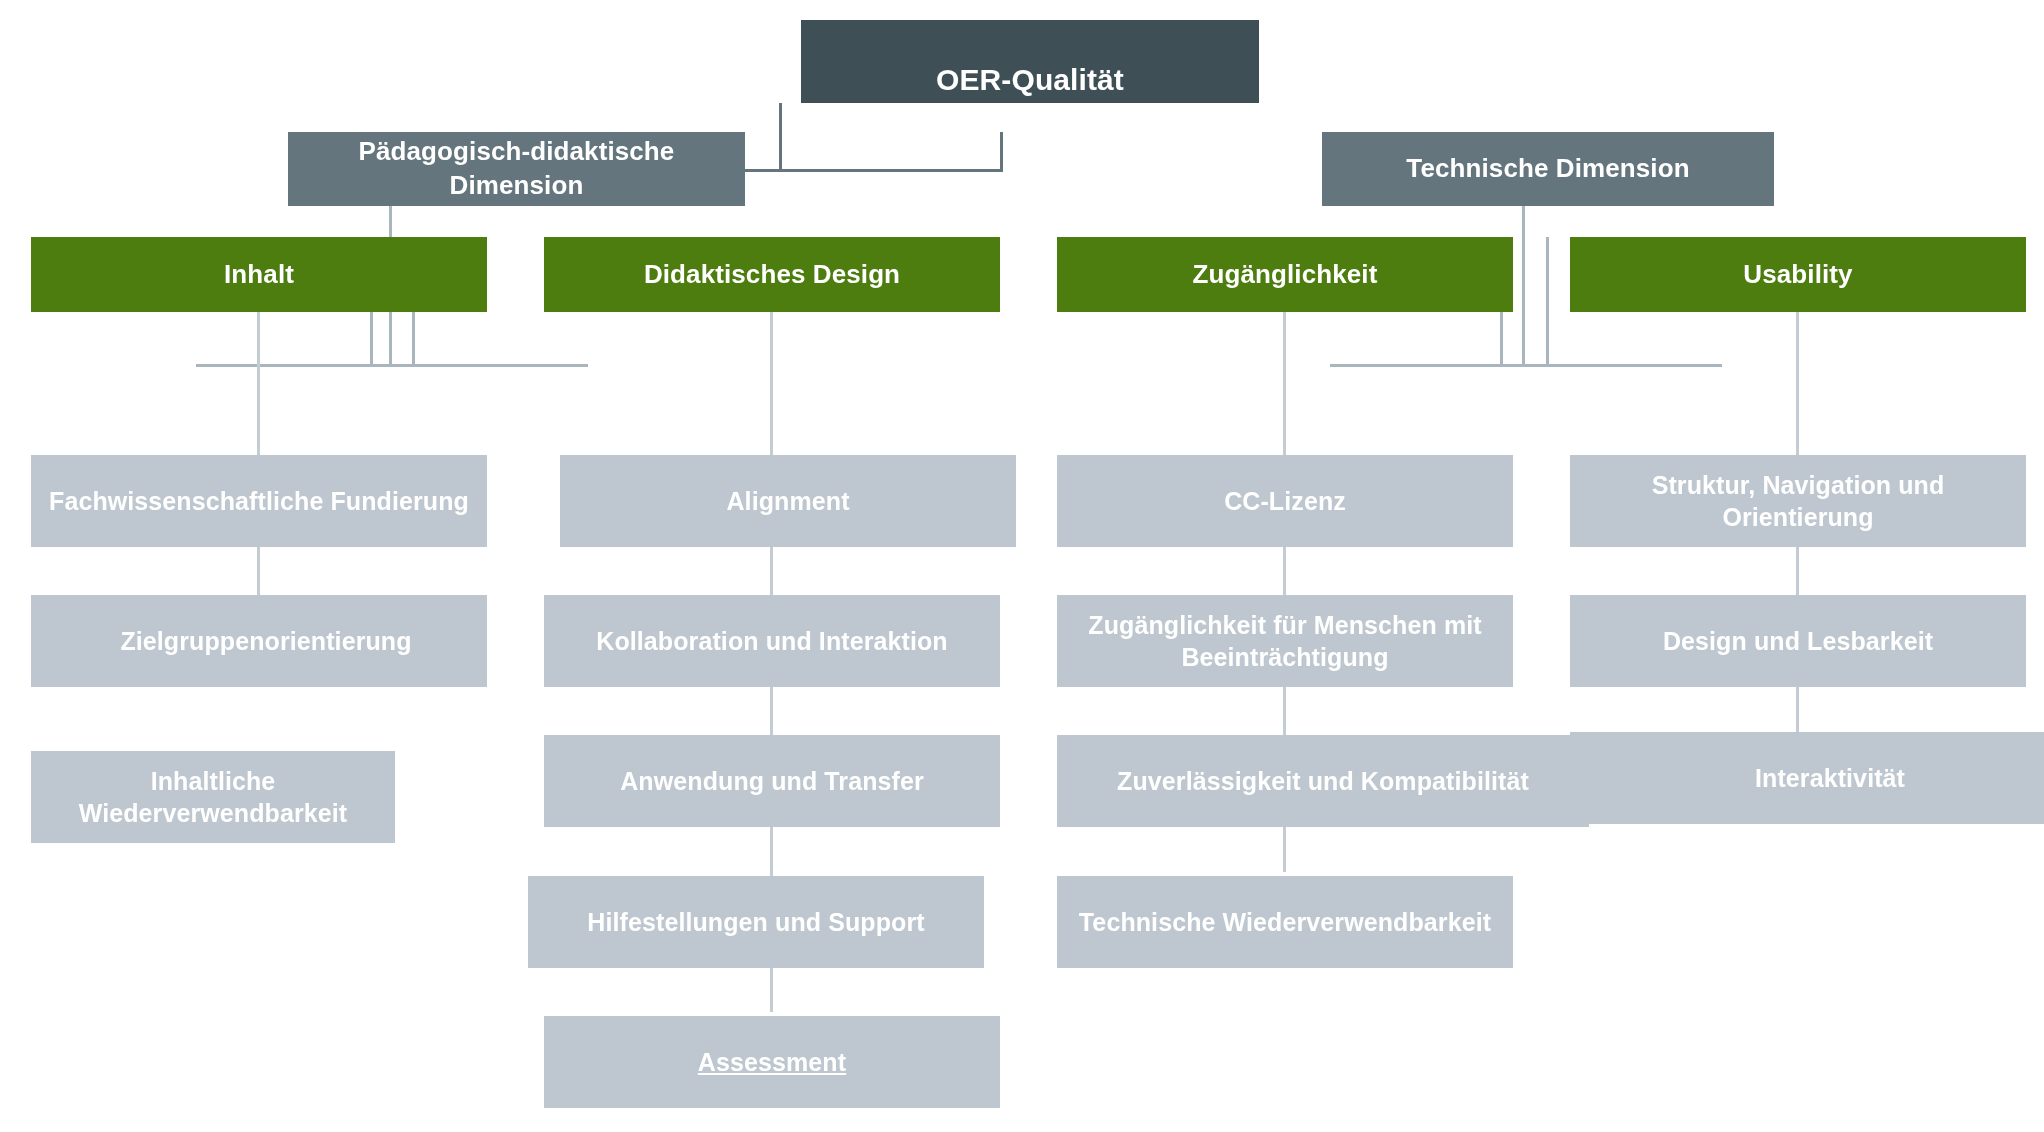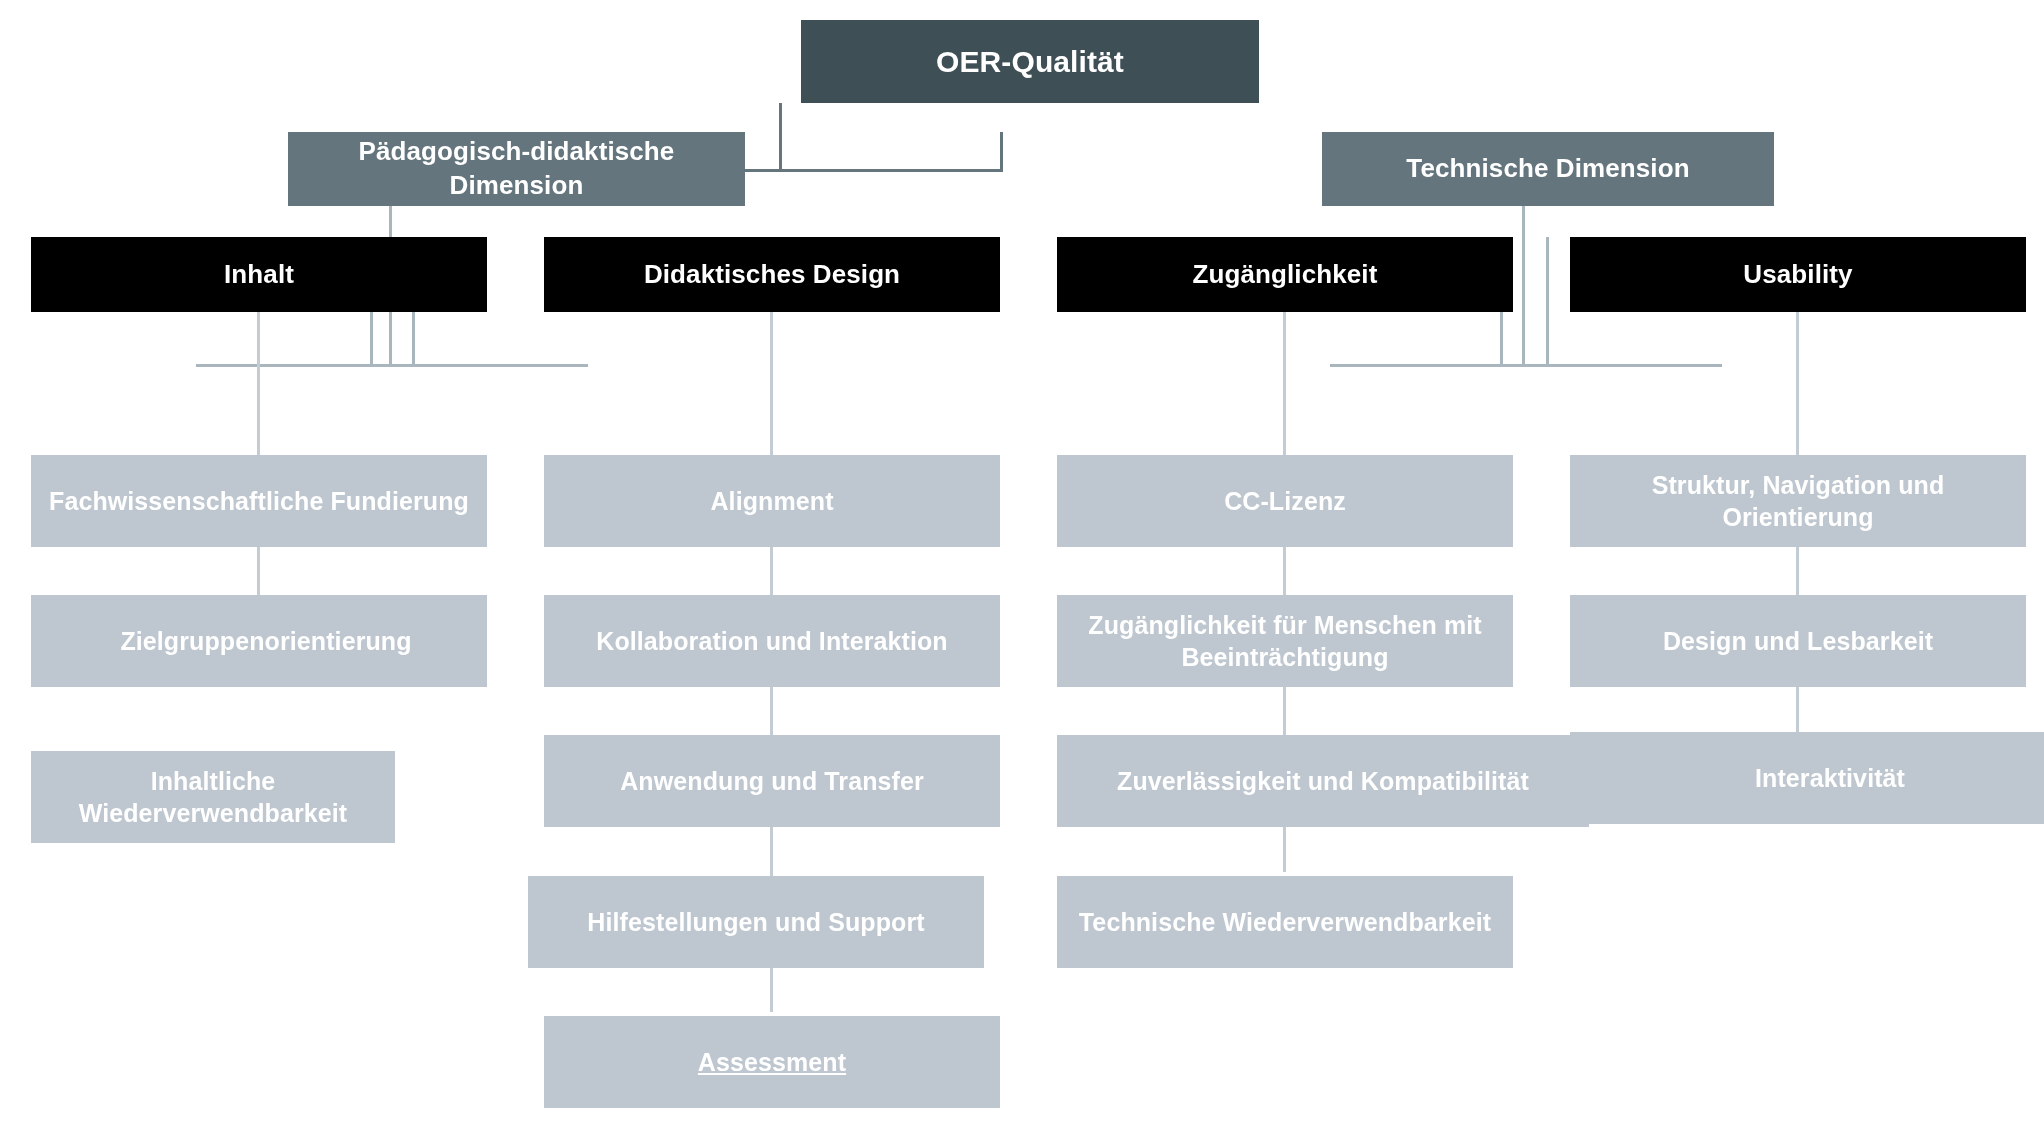--- a/index.html
+++ b/index.html
@@ -28,21 +28,21 @@
     color: #ffffff;
     font-weight: bold;
     line-height: 1.30;
     padding: 4px 10px;
     letter-spacing: 0.1px;
     z-index: 3;
   }
 
   .lvl1 { background: #3f4f56; font-size: 30px; }
   .lvl2 { background: #64757d; font-size: 26px; }
-  .lvl3 { background: #000000; font-size: 26px; }
+  .lvl3 { background: #4d7c0f; font-size: 26px; }
   .lvl4 { background: #bec7cf; font-size: 25px; }
 
   .conn {
     position: absolute;
     z-index: 1;
   }
   .conn-dark  { background: #64757d; }
   .conn-light { background: #c3ccd3; }
   .conn-mid   { background: #aab6bd; }
 </style>
@@ -70,21 +70,21 @@
   <div class="conn conn-mid" style="left:1546px; top:237px; width:3px; height:130px;"></div>
 
   <div class="conn conn-light" style="left:257px; top:312px; width:3px; height:330px;"></div>
 
   <div class="conn conn-light" style="left:770px; top:312px; width:3px; height:700px;"></div>
 
   <div class="conn conn-light" style="left:1283px; top:312px; width:3px; height:560px;"></div>
 
   <div class="conn conn-light" style="left:1796px; top:312px; width:3px; height:460px;"></div>
 
-  <div class="node lvl1" style="left:801px; top:20px; width:458px; height:83px;">
+  <div class="node lvl1" style="left:801px; top:20px; width:458px; height:83px;align-items:flex-end;">
     <span>OER-Qualität</span>
   </div>
 
   <div class="node lvl2" style="left:288px; top:132px; width:457px; height:74px;">
     <span>Pädagogisch-didaktische Dimension</span>
   </div>
   <div class="node lvl2" style="left:1322px; top:132px; width:452px; height:74px;">
     <span>Technische Dimension</span>
   </div>
 
@@ -104,21 +104,21 @@
   <div class="node lvl4" style="left:31px; top:455px; width:456px; height:92px;">
     <span>Fachwissenschaftliche Fundierung</span>
   </div>
   <div class="node lvl4" style="left:31px; top:595px; width:456px; height:92px;padding-left:24px;">
     <span>Zielgruppenorientierung</span>
   </div>
   <div class="node lvl4" style="left:31px; top:751px; width:364px; height:92px;">
     <span>Inhaltliche Wiederverwendbarkeit</span>
   </div>
 
-  <div class="node lvl4" style="left:544px; top:455px; width:456px; height:92px;">
+  <div class="node lvl4" style="left:560px; top:455px; width:456px; height:92px;">
     <span>Alignment</span>
   </div>
   <div class="node lvl4" style="left:544px; top:595px; width:456px; height:92px;">
     <span>Kollaboration und Interaktion</span>
   </div>
   <div class="node lvl4" style="left:544px; top:735px; width:456px; height:92px;">
     <span>Anwendung und Transfer</span>
   </div>
   <div class="node lvl4" style="left:528px; top:876px; width:456px; height:92px;align-items:center;">
     <span>Hilfestellungen und Support</span>

